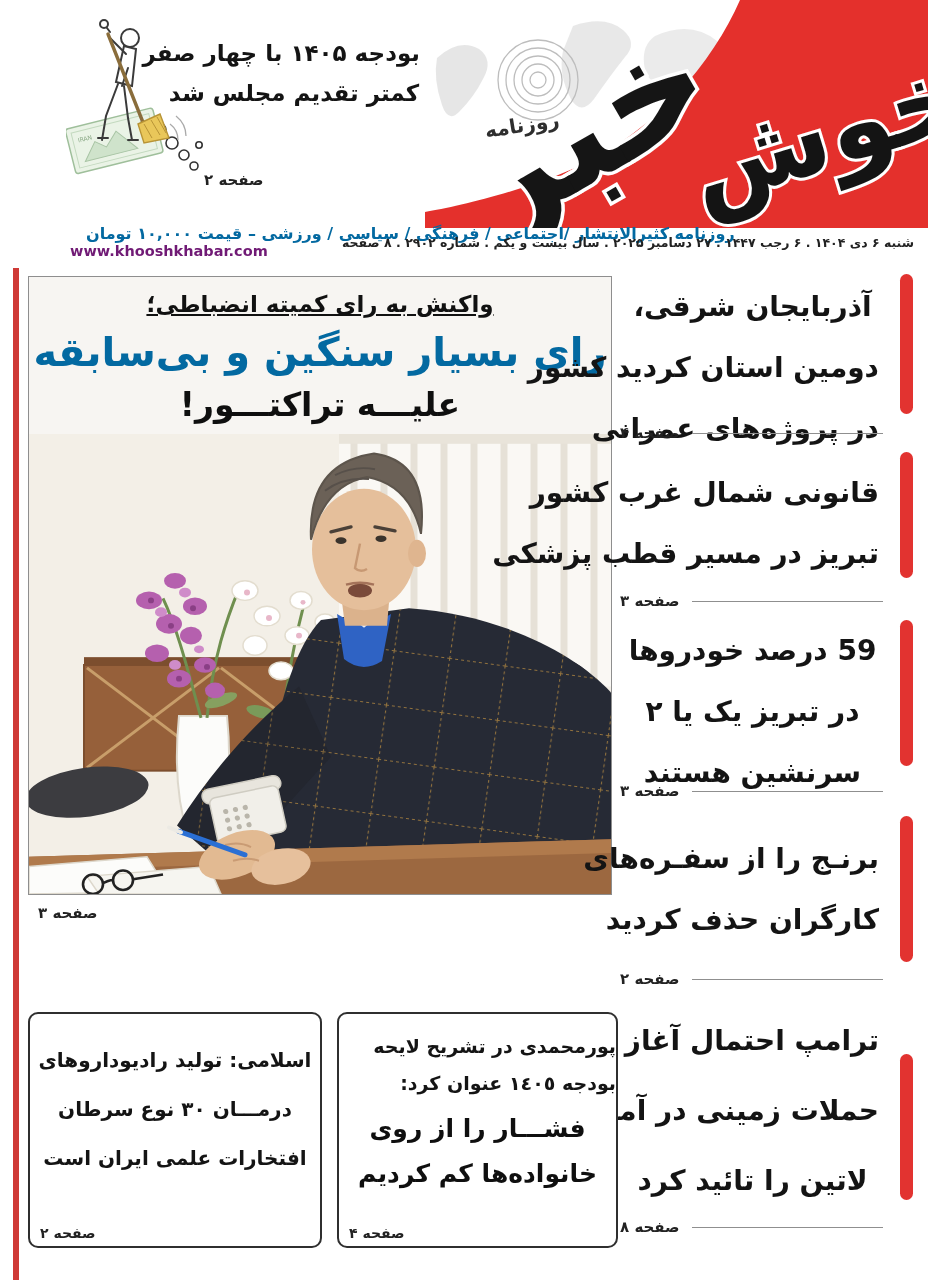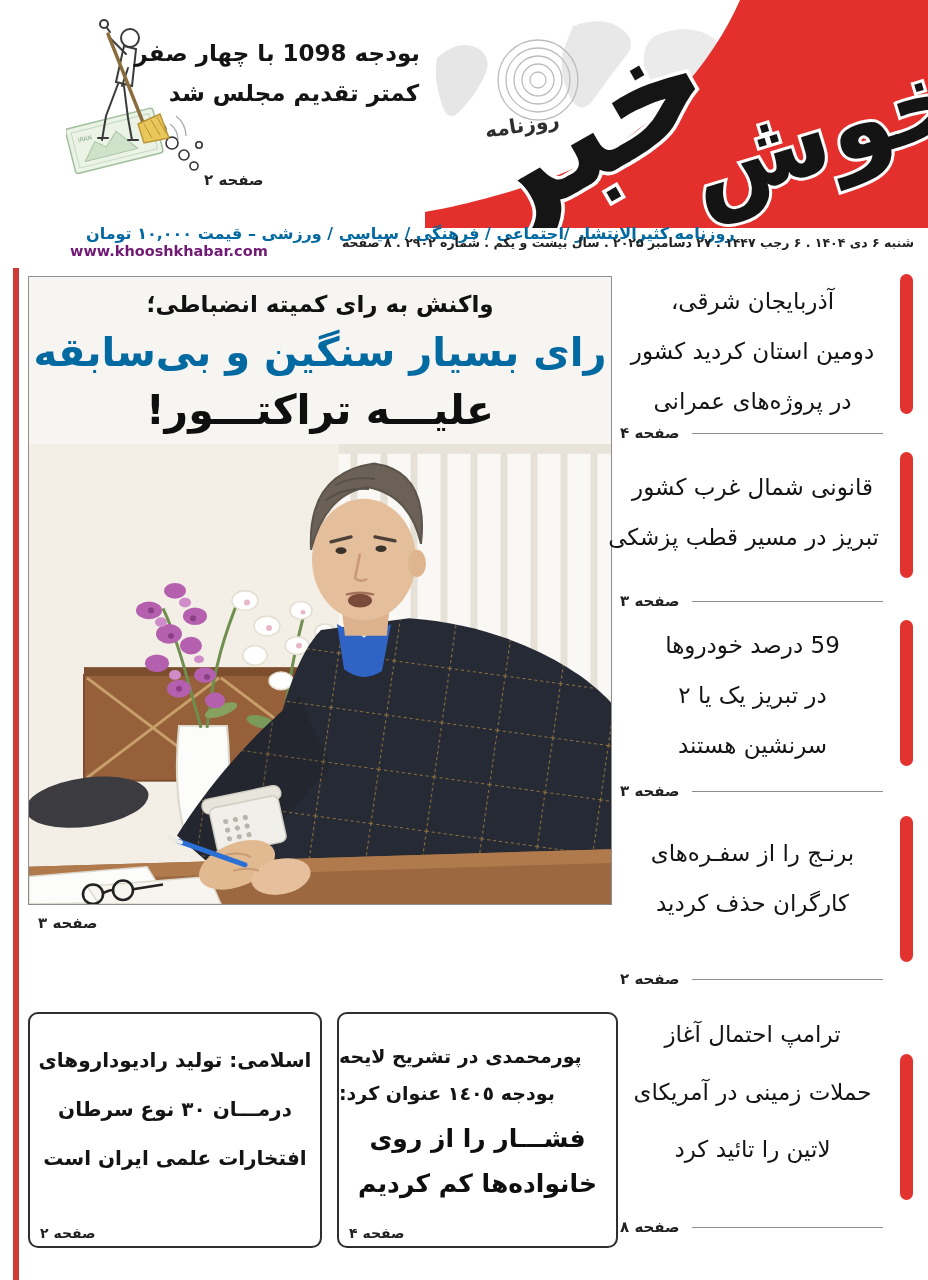--- a/index.html
+++ b/index.html
@@ -15,49 +15,49 @@
   .budget-head div{font-size:23px;font-weight:bold;line-height:1.72;white-space:nowrap;color:#141414;}
   .budget-page{position:absolute;top:171px;left:204px;font-size:15px;font-weight:bold;direction:rtl;color:#222;}
   .info-line{position:absolute;top:224px;left:38px;font-size:16px;color:#0369a1;direction:rtl;white-space:nowrap;font-weight:bold;margin-left:48px;}
   .website{position:absolute;top:243px;left:38px;font-size:14.5px;font-weight:bold;color:#701a75;direction:ltr;margin-left:32px;}
   .date-line{position:absolute;top:235px;right:14px;font-size:12.5px;font-weight:bold;color:#222;direction:rtl;white-space:nowrap;}
   
   .left-red-bar{position:absolute;left:13px;top:268px;width:6px;height:1012px;background:#cf3a36;}
   
   .lead{position:absolute;left:28px;top:276px;width:584px;}
   .lead-box{border:1px solid #8e8e8e;background:#f7f5f2;}
-  .lead-kicker{font-size:23px;font-weight:bold;text-align:center;direction:rtl;margin:14px 8px 4px;color:#111;}
+  .lead-kicker{font-size:23px;font-weight:bold;text-align:center;direction:rtl;margin:14px 8px 4px;color:#111;text-decoration:underline;}
   .lead-h1{font-size:40px;font-weight:bold;text-align:center;direction:rtl;line-height:1.55;color:#0369a1;white-space:nowrap;}
-  .lead-h2{font-size:41px;font-weight:bold;text-align:center;direction:rtl;line-height:1.35;color:#0f0f0f;margin-bottom:6px;white-space:nowrap;}
+  .lead-h2{font-size:33px;font-weight:bold;text-align:center;direction:rtl;line-height:1.35;color:#0f0f0f;margin-bottom:6px;white-space:nowrap;}
   .lead-photo{display:block;width:100%;height:460px;}
   .lead-page{margin-top:9px;padding-left:10px;font-size:15px;font-weight:bold;direction:rtl;text-align:left;color:#222;}
   
   .right-col{position:absolute;left:620px;top:268px;width:293px;}
   .art{position:relative;direction:rtl;}
   .art .bar{position:absolute;left:auto;right:0;width:13px;border-radius:7px;background:#e23330;}
   .art .lines{padding:0 34px 0 6px;text-align:center;}
-  .art .lines div{font-size:23px;font-weight:normal;line-height:2.18;color:#141414;white-space:nowrap;}
+  .art .lines div{font-size:28px;font-weight:bold;line-height:2.18;color:#141414;white-space:nowrap;}
   .art .footer{position:absolute;bottom:4px;left:0;width:calc(100% - 30px);display:flex;align-items:center;gap:12px;direction:ltr;}
   .art .pg{font-size:15px;font-weight:bold;color:#222;direction:rtl;}
   .art .rule{flex:1;border-top:1px solid #8f8f8f;height:0;}
   .a1{height:178px}.a1 .bar{top:6px;height:140px}.a1 .lines{padding-top:8px}
   .a2{height:168px}.a2 .bar{top:6px;height:126px}.a2 .lines{padding-top:16px}
   .a3{height:190px}.a3 .bar{top:6px;height:146px}.a3 .lines{padding-top:6px}
   .a4{height:188px}.a4 .bar{top:12px;height:146px}.a4 .lines{padding-top:24px}
   .a5{height:248px}.a5 .bar{top:62px;height:146px}.a5 .lines{padding-top:14px}
   .a5 .lines div{line-height:2.5;}
   
   .bottom-boxes{position:absolute;left:28px;top:1012px;width:658px;display:flex;gap:15px;border-radius:15px;}
   .bbox{position:relative;border:2px solid #2f2f2f;border-radius:10px;background:#fff;height:232px;direction:rtl;}
   .bbox-left{width:290px;}
   .bbox-right{width:277px;}
   .bbox .pg{position:absolute;bottom:5px;left:10px;font-size:14px;font-weight:bold;color:#222;}
   .bbox-left .lines{margin-top:22px;text-align:center;}
   .bbox-left .lines div{font-size:20px;font-weight:bold;line-height:2.45;color:#141414;white-space:nowrap;}
-  .bbox-right .kicker{margin-top:24px;text-align:left;}
+  .bbox-right .kicker{margin-top:14px;text-align:right;}
   .bbox-right .kicker div{font-size:19px;font-weight:bold;line-height:1.95;color:#141414;white-space:nowrap;}
   .bbox-right .big{margin-top:4px;text-align:center;}
   .bbox-right .big div{font-size:25px;font-weight:bold;line-height:1.8;color:#0f0f0f;white-space:nowrap;}
 </style>
 </head>
 <body>
 
 <div class="header">
 
   <svg class="logo-svg" viewBox="0 0 505 228" xmlns="http://www.w3.org/2000/svg">
@@ -113,21 +113,21 @@
       <path d="M58,74 L62,106 L66,128" fill="none"></path>
       <path d="M32,126 h10 M62,128 h10" fill="none"></path>
     </g>
     <line x1="42" y1="22" x2="80" y2="118" stroke="#8a6d3b" stroke-width="3.4" stroke-linecap="round"></line>
     <path d="M72,112 L94,102 L103,126 L78,131 Z" fill="#e9c75a" stroke="#b89436" stroke-width="1.4"></path>
     <path d="M78,112 l8,14 M85,108 l9,15 M91,105 l9,16" stroke="#b89436" stroke-width="1" fill="none"></path>
     <path d="M104,112 q8,6 8,16 M110,104 q10,8 10,20" stroke="#aaa" stroke-width="1.3" fill="none"></path>
   </svg>
 
   <div class="budget-head">
-    <div>بودجه 1098 با چهار صفر</div>
+    <div>بودجه ۱۴۰۵ با چهار صفر</div>
     <div>کمتر تقدیم مجلس شد</div>
   </div>
   <div class="budget-page">صفحه ۲</div>
 
   <div class="info-line">روزنامه کثیرالانتشار /اجتماعی / فرهنگی / سیاسی / ورزشی – قیمت ۱۰,۰۰۰ تومان</div>
   <div class="website">www.khooshkhabar.com</div>
   <div class="date-line">شنبه ۶ دی ۱۴۰۴ . ۶ رجب ۱۴۴۷ . ۲۷ دسامبر ۲۰۲۵ . سال بیست و یکم . شماره ۲۹۰۲ . ۸ صفحه</div>
 </div>
 
 <div class="left-red-bar"></div>

